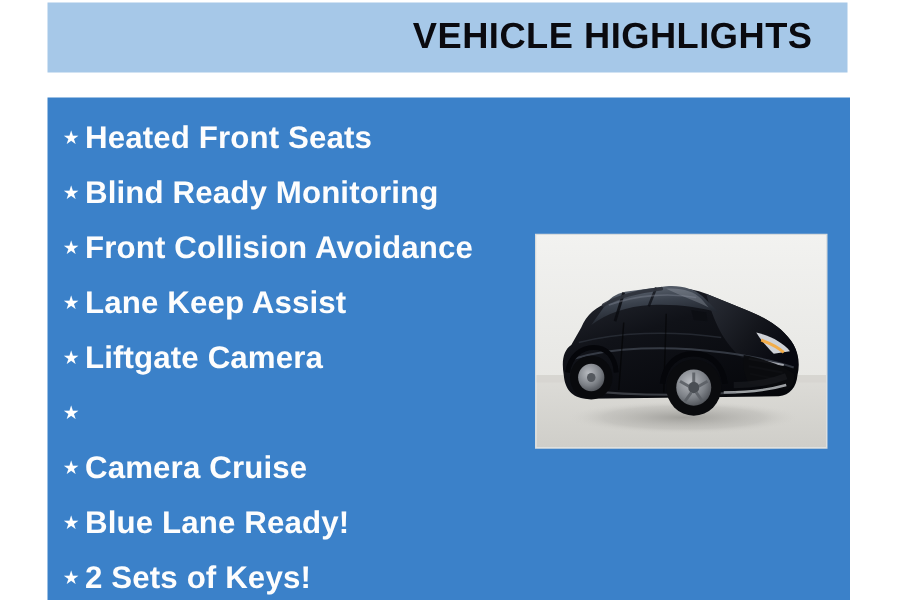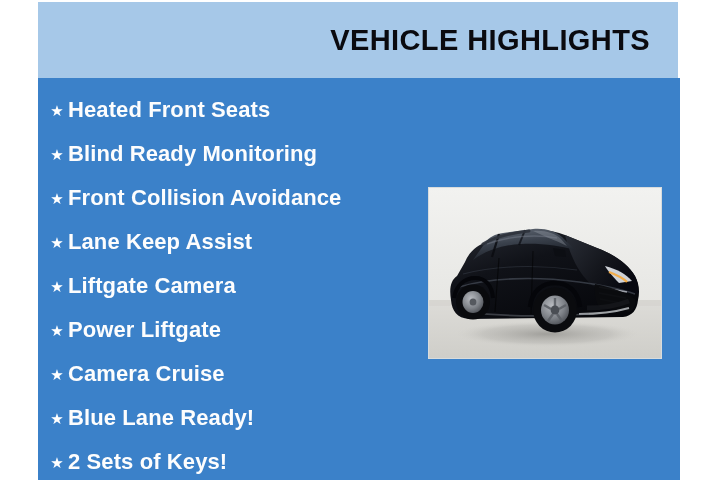--- a/index.html
+++ b/index.html
@@ -20,21 +20,21 @@
     height: 480px;
     background: #ffffff;
   }
 
   
   #header-band {
     position: absolute;
     left: 38px;
     top: 2px;
     width: 640px;
-    height: 76px;
+    height: 56px;
     background: #a6c8e8;
     box-sizing: border-box;
   }
   #header-title {
     position: absolute;
     right: 28px;
     top: 50%;
     transform: translateY(-50%);
     font-family: "Liberation Sans", sans-serif;
     font-weight: bold;
@@ -76,21 +76,21 @@
     width: 22px;
     text-align: center;
     font-size: 15px;
     line-height: 1;
     color: #ffffff;
     flex: 0 0 auto;
   }
   .highlight-label {
     font-family: "Liberation Sans", sans-serif;
     font-weight: bold;
-    font-size: 22px;
+    font-size: 25px;
     color: #fdfdfd;
     letter-spacing: 0.1px;
   }
 
   
   #vehicle-photo {
     position: absolute;
     left: 391px;   
     top: 110px;    
     width: 232px;
@@ -134,21 +134,20 @@
         <span class="highlight-label">Lane Keep Assist</span>
       </li>
 
       <li class="highlight-item">
         <span class="star-icon">★</span>
         <span class="highlight-label">Liftgate Camera</span>
       </li>
 
       <li class="highlight-item">
         <span class="star-icon">★</span>
-        <span class="highlight-label">Power Liftgate</span>
       </li>
 
       <li class="highlight-item">
         <span class="star-icon">★</span>
         <span class="highlight-label">Camera Cruise</span>
       </li>
 
       <li class="highlight-item">
         <span class="star-icon">★</span>
         <span class="highlight-label">Blue Lane Ready!</span>

